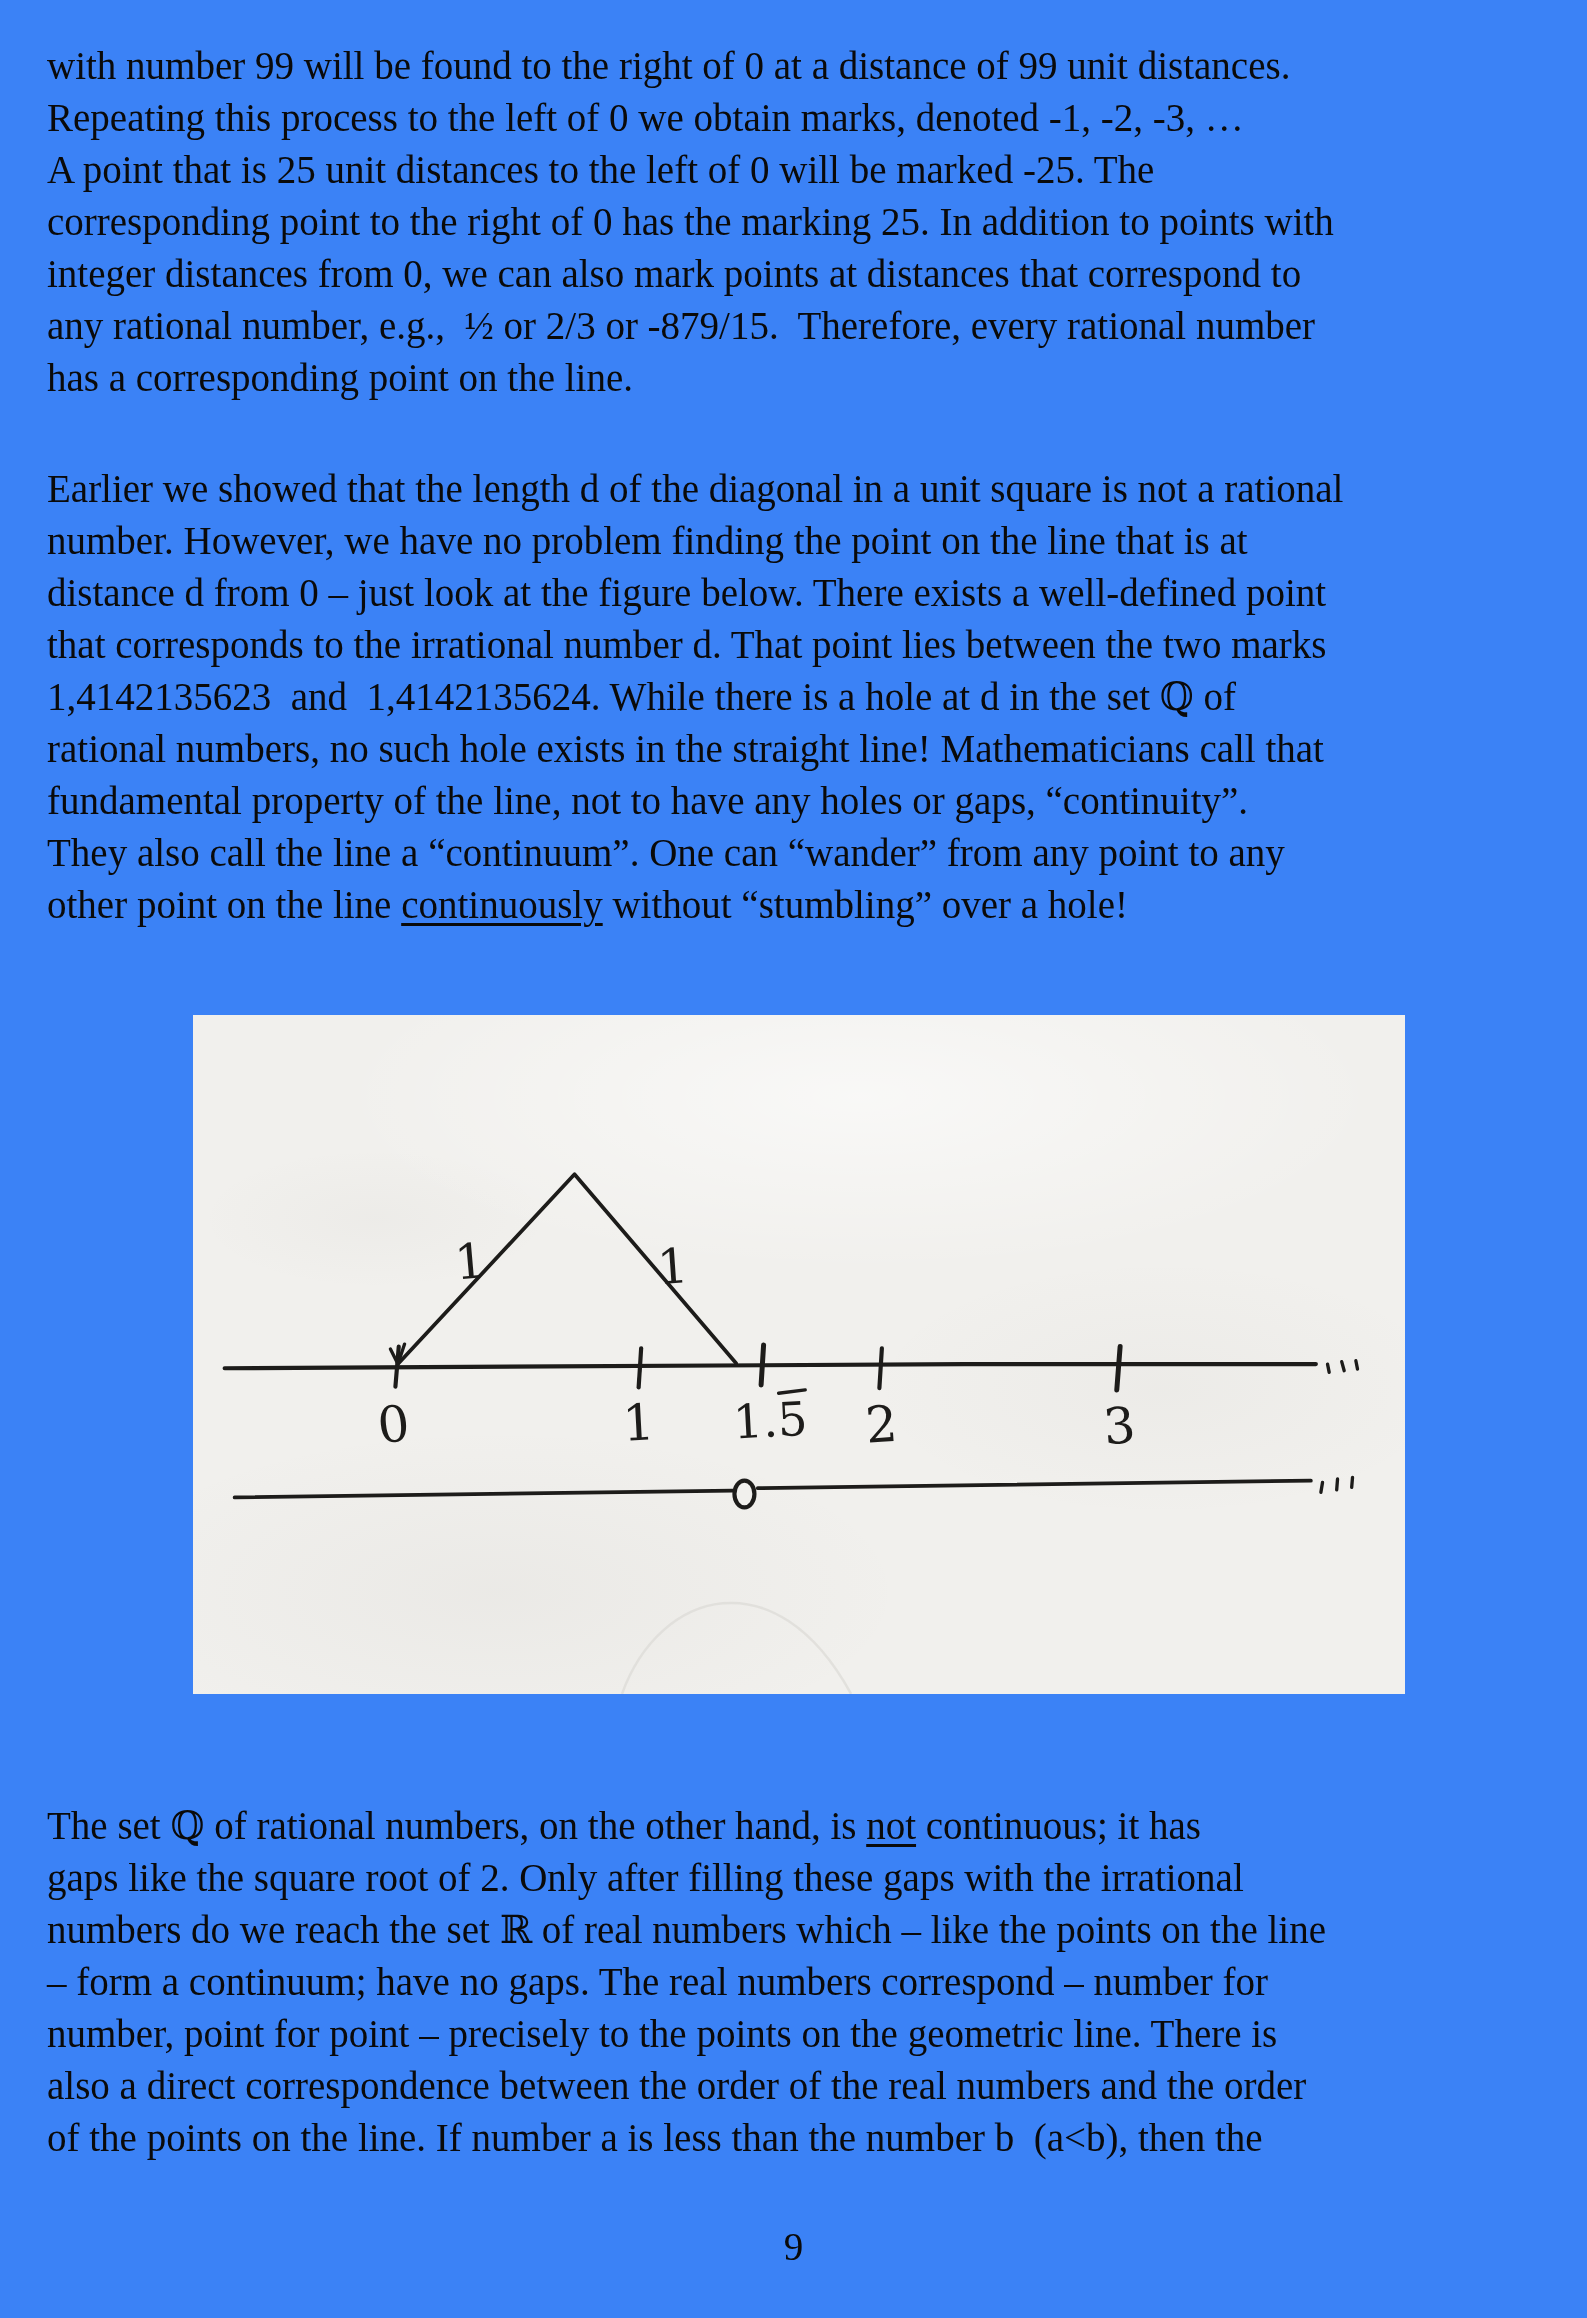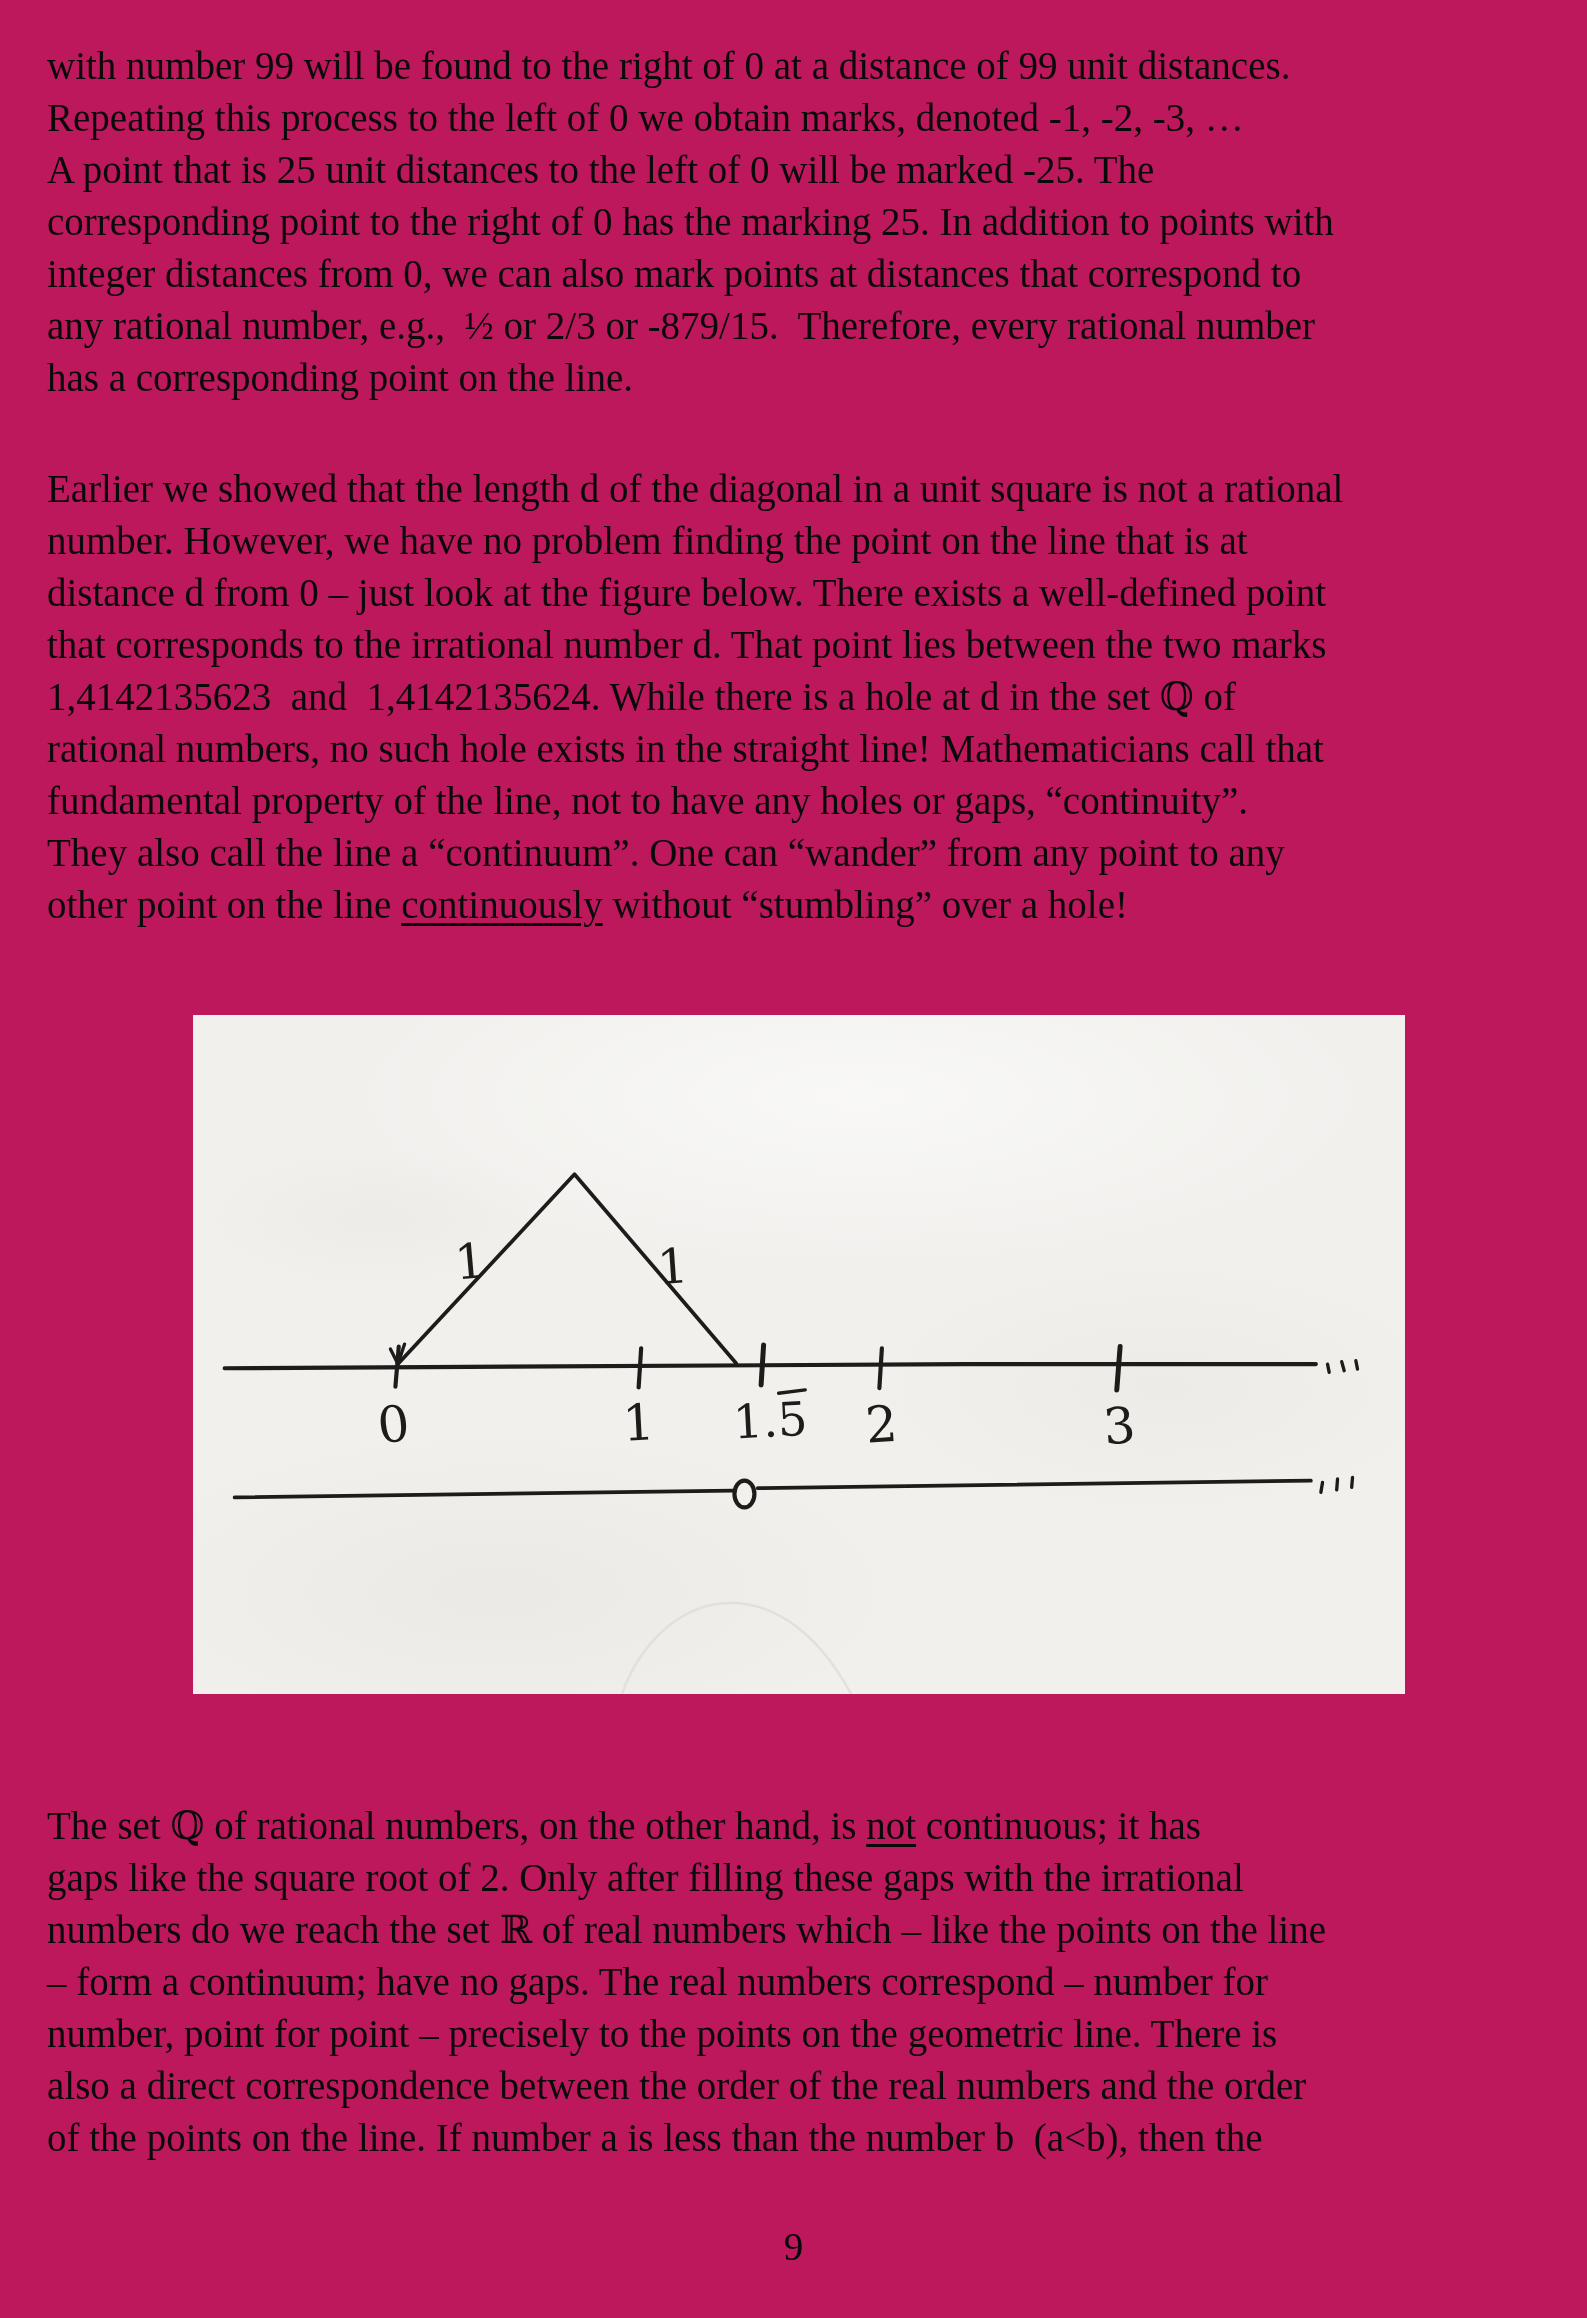--- a/index.html
+++ b/index.html
@@ -1,20 +1,20 @@
 <!DOCTYPE html>
 <html style="font-size:13.3px"><head>
 <meta charset="utf-8">
 <style>
   html,body{margin:0;padding:0;background:#ffffff;}
   .page{
     position:relative;
     width:1587px;
     height:2319px;
-    background:#be185d;
+    background:#3b82f6;
     font-family:"Liberation Serif","DejaVu Serif",serif;
     color:#0a0a0a;
     overflow:hidden;
   }
   .para{
     position:absolute;
     left:47px;
     width:1500px;
     font-size:39px;
     line-height:52px;

